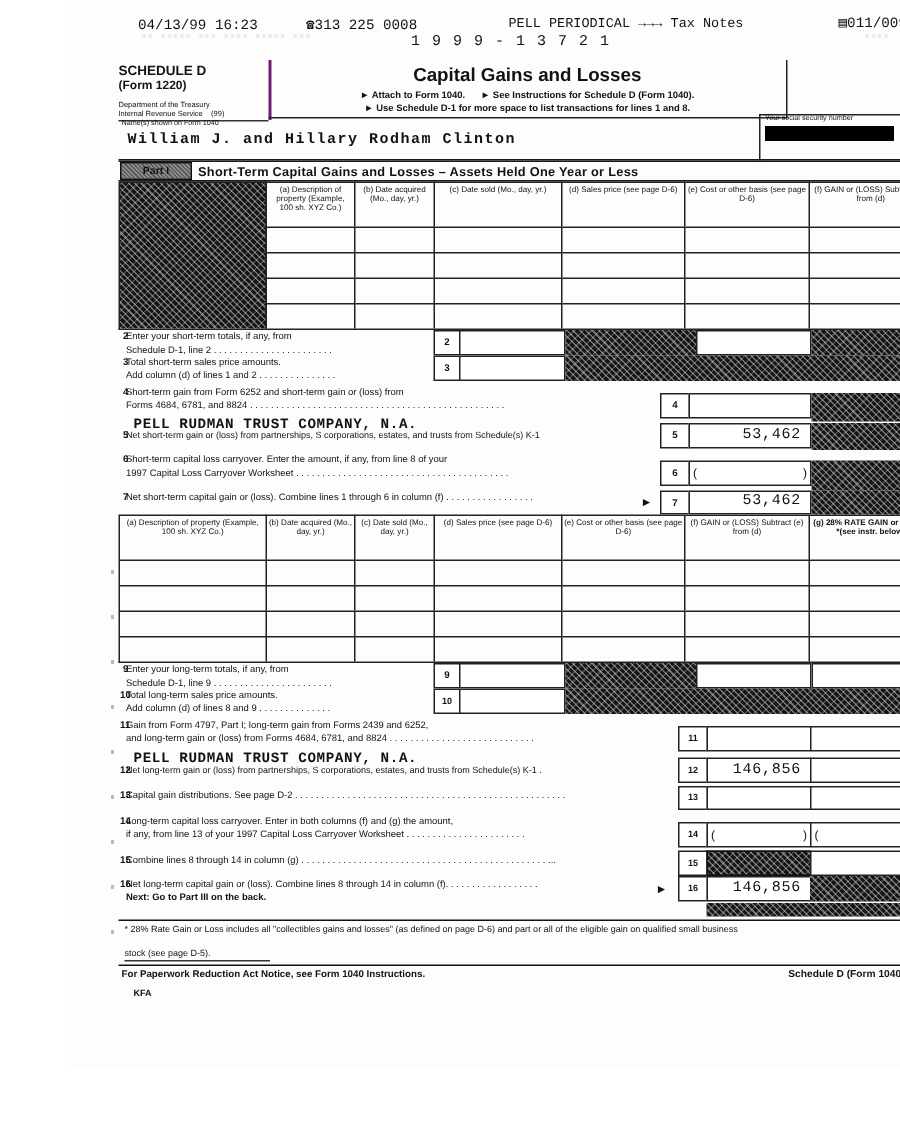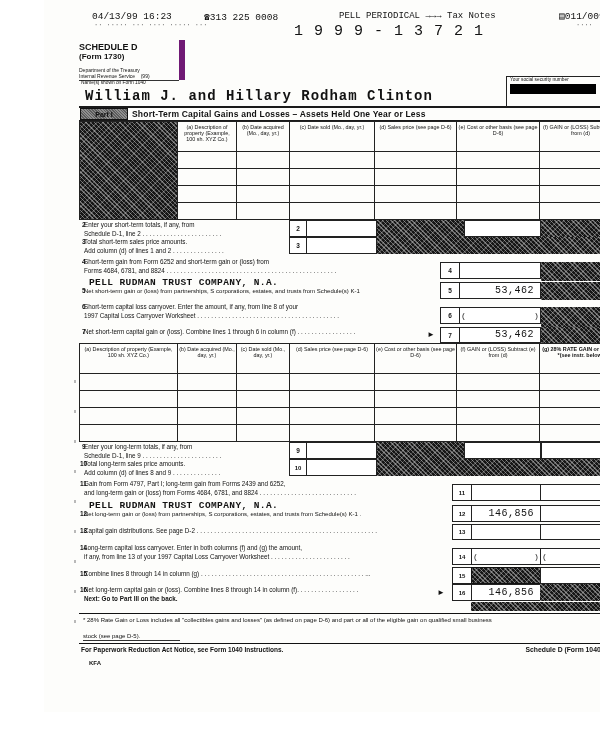--- a/index.html
+++ b/index.html
@@ -10,21 +10,21 @@
   .b{font-weight:bold;}
   .pre{white-space:pre;}
   .ctr{text-align:center;}
   .hatch{background-color:#161616;
     background-image:repeating-linear-gradient(45deg,rgba(255,255,255,.38) 0 1px,transparent 1px 3px),
                      repeating-linear-gradient(135deg,rgba(255,255,255,.22) 0 1px,transparent 1px 4px);}
   .dither{background-color:#8f8f8f;
     background-image:repeating-linear-gradient(45deg,rgba(0,0,0,.35) 0 1px,transparent 1px 2px);}
   .form{position:absolute;left:35px;top:40px;width:543px;}
   .hdrblk{position:relative;height:66px;border-bottom:1.5px solid #1a1a1a;}
-  .col-l{position:absolute;left:0;top:0;width:100px;height:40px;border-right:6px solid #701a75;}
+  .col-l{position:absolute;left:0;top:0;width:100px;height:40px;border-right:2px solid #701a75;}
   .col-c{position:absolute;left:100px;top:0;width:345px;height:38px;border-right:1px solid #222;border-bottom:1px solid #222;}
   .col-r{position:absolute;left:445px;top:0;width:97px;height:36px;border-top:1.5px solid #1a1a1a;}
   .ssnbox{position:absolute;left:427px;top:36px;width:116px;height:30px;border-left:1px solid #222;border-top:1px solid #222;padding-left:3px;}
   .redact{background:#000;height:10px;width:86px;margin-top:2px;}
   .partbar{position:relative;height:12px;border:1px solid #1a1a1a;border-left:none;border-right:none;display:flex;align-items:center;}
   .partlab{width:46px;height:10px;margin:0 4px 0 1px;border:1px solid #111;
            font-size:7px;font-weight:bold;display:flex;align-items:center;justify-content:center;}
   .parttitle{font-size:8.5px;font-weight:bold;letter-spacing:.2px;}
   .grid{display:grid;border-left:1px solid #222;border-bottom:1px solid #222;}
   .g7{grid-template-columns:98px 59px 53px 85px 82px 83px 82px;}
@@ -50,35 +50,42 @@
 <body>
 
 <div class="page">
 
   <div class="abs mono" style="left:48px;top:11px;font-size:9.5px;">04/13/99  16:23</div>
   <div class="abs mono" style="left:160px;top:11px;font-size:9.5px;"><span>☎</span><span>313 225 0008</span></div>
   <div class="abs mono" style="left:295px;top:11px;font-size:9px;">PELL PERIODICAL →→→ Tax Notes</div>
   <div class="abs mono" style="left:515px;top:10px;font-size:9.5px;"><span>▤</span><span>011/009</span></div>
   <div class="abs mono smudge" style="left:50px;top:21px;font-size:7px;">·· ····· ··· ···· ····· ···</div>
   <div class="abs mono smudge" style="left:532px;top:21px;font-size:7px;">····</div>
-  <div class="abs mono" style="left:230px;top:23px;width:210px;font-size:15px;text-align:right;letter-spacing:1px;">1 9 9 9 - 1 3 7 2 1</div>
+  <div class="abs mono" style="left:230px;top:23px;width:210px;font-size:10px;text-align:left;letter-spacing:1px;">1 9 9 9 - 1 3 7 2 1</div>
 
   <div class="margin-art"></div>
 
   <div class="form">
 
     <div class="hdrblk">
       <div class="col-l">
         <div class="b" style="font-size:9px;padding-top:2px;">SCHEDULE D</div>
-        <div class="b" style="font-size:8px;">(Form 1730)</div>
+        <div class="b" style="font-size:8px;">(Form 1220)</div>
         <div style="font-size:5px;margin-top:6px;">Department of the Treasury</div>
         <div class="pre" style="font-size:5px;border-bottom:1px solid #333;padding-bottom:1px;">Internal Revenue Service    (99)</div>
       </div>
+      <div class="col-c">
+        <div class="b ctr" style="font-size:12.5px;padding-top:3px;">Capital Gains and Losses</div>
+        <div class="b ctr" style="font-size:6.3px;margin-top:3px;">
+          <span class="pre">► Attach to Form 1040.</span><span class="pre">      </span><span>► See Instructions for Schedule D (Form 1040).</span>
+        </div>
+        <div class="b ctr" style="font-size:6.3px;margin-top:2px;">► Use Schedule D-1 for more space to list transactions for lines 1 and 8.</div>
+      </div>
       <div class="abs" style="left:2px;top:40px;font-size:4.8px;">Name(s) shown on Form 1040</div>
-      <div class="abs typed" style="left:6px;top:48px;font-size:14px;letter-spacing:1px;">William J. and Hillary Rodham Clinton</div>
+      <div class="abs typed" style="left:6px;top:48px;font-size:10px;letter-spacing:1px;">William J. and Hillary Rodham Clinton</div>
       <div class="ssnbox">
         <div style="font-size:4.8px;">Your social security number</div>
         <div class="redact"></div>
       </div>
     </div>
 
     <div class="partbar">
       <div class="partlab dither">Part I</div>
       <div class="parttitle">Short-Term Capital Gains and Losses – Assets Held One Year or Less</div>
     </div>

